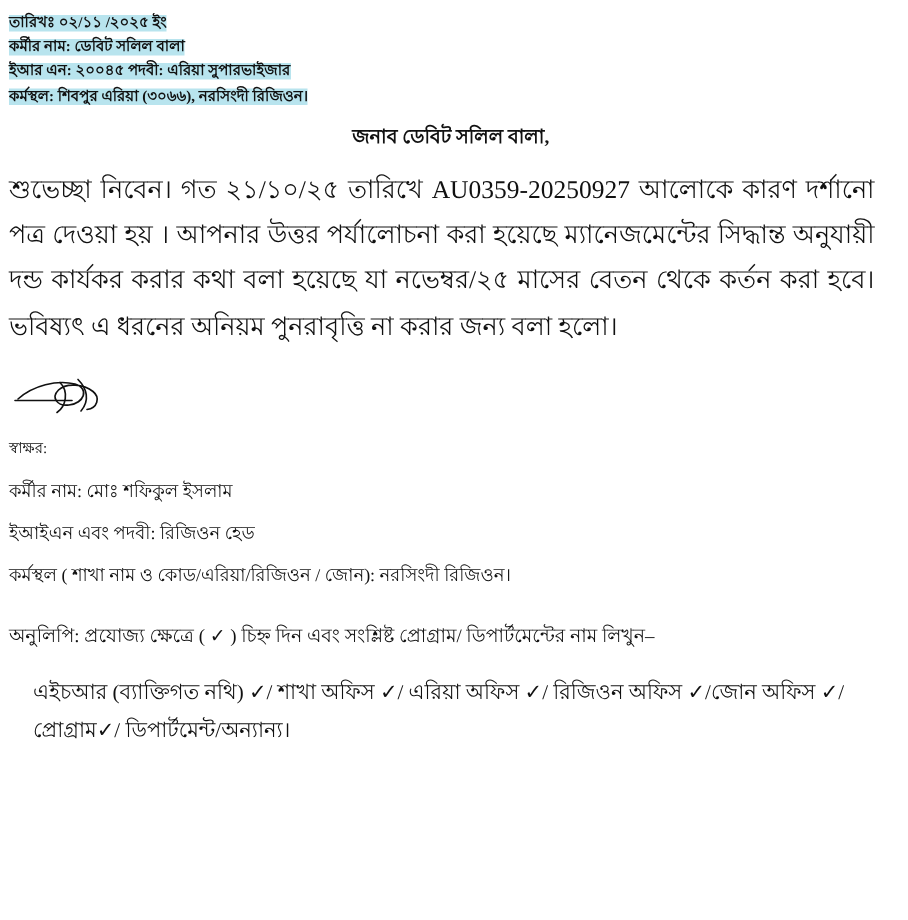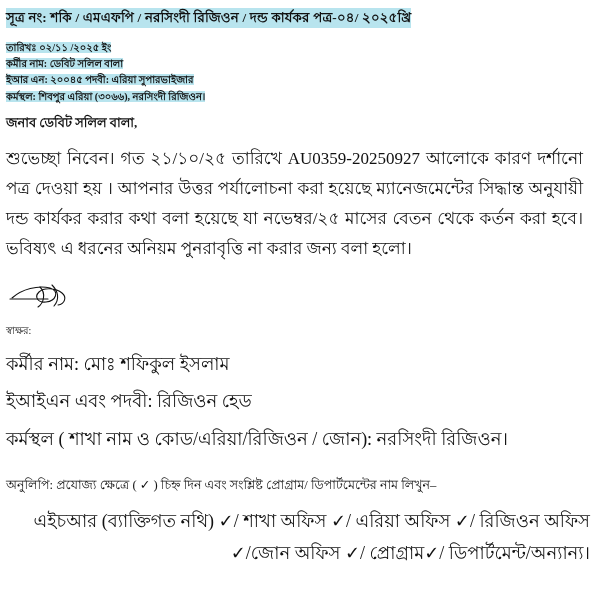--- a/index.html
+++ b/index.html
@@ -49,20 +49,21 @@
   }
   .subject {
     font-size: 12.9px;
     font-weight: bold;
     margin: 14px 0 14px 0;
   }
   .salutation {
     font-size: 12.9px;
     font-weight: bold;
     margin: 0 0 10px 0;
+    text-align: center;
   }
   .para {
     font-size: 17px;
     line-height: 1.78;
     margin: 0 12px 14px 0;
     text-align: justify;
     max-width: 584px;
   }
   .thanks {
     font-size: 12.6px;
@@ -70,43 +71,41 @@
   }
   .sig-art {
     margin: 4px 0 10px 2px;
     height: 34px;
   }
   .sig-label {
     font-size: 10px;
     margin: 6px 0 10px 0;
   }
   .sig-field {
-    font-size: 18px;
+    font-size: 12px;
     line-height: 1.6;
     margin: 0 0 9px 0;
   }
   .annex-title {
     font-size: 12.6px;
     margin: 22px 0 10px 0;
   }
   .annex-line {
-    font-size: 18px;
+    font-size: 14px;
     line-height: 1.75;
-    margin: 5px;
+    margin: 16px;
     max-width: 590px;
-    text-align: right;
   }
 </style>
 </head>
 <body>
 
 <div class="page">
   <div class="doc">
 
-    <div class="ref-line hl">সূত্র নং: শকি / এমএফপি / নরসিংদী রিজিওন / দন্ড কার্যকর পত্র-০৪/ ২০২৫খ্রি</div>
 
     <div class="block-meta">
       <div class="row"><span class="hl"><span>তারিখঃ</span> <span>০২/১১ /২০২৫ ইং</span></span></div>
       <div class="row"><span class="hl"><span>কর্মীর নাম:</span> <span>ডেবিট সলিল বালা</span></span></div>
       <div class="row"><span class="hl"><span>ইআর এন: ২০০৪৫ পদবী:</span> <span>এরিয়া সুপারভাইজার</span></span></div>
       <div class="row"><span class="hl"><span>কর্মস্থল:</span> <span>শিবপুর এরিয়া (৩০৬৬), নরসিংদী রিজিওন।</span></span></div>
     </div>
 
 
     <div class="salutation">জনাব ডেবিট সলিল বালা,</div>

